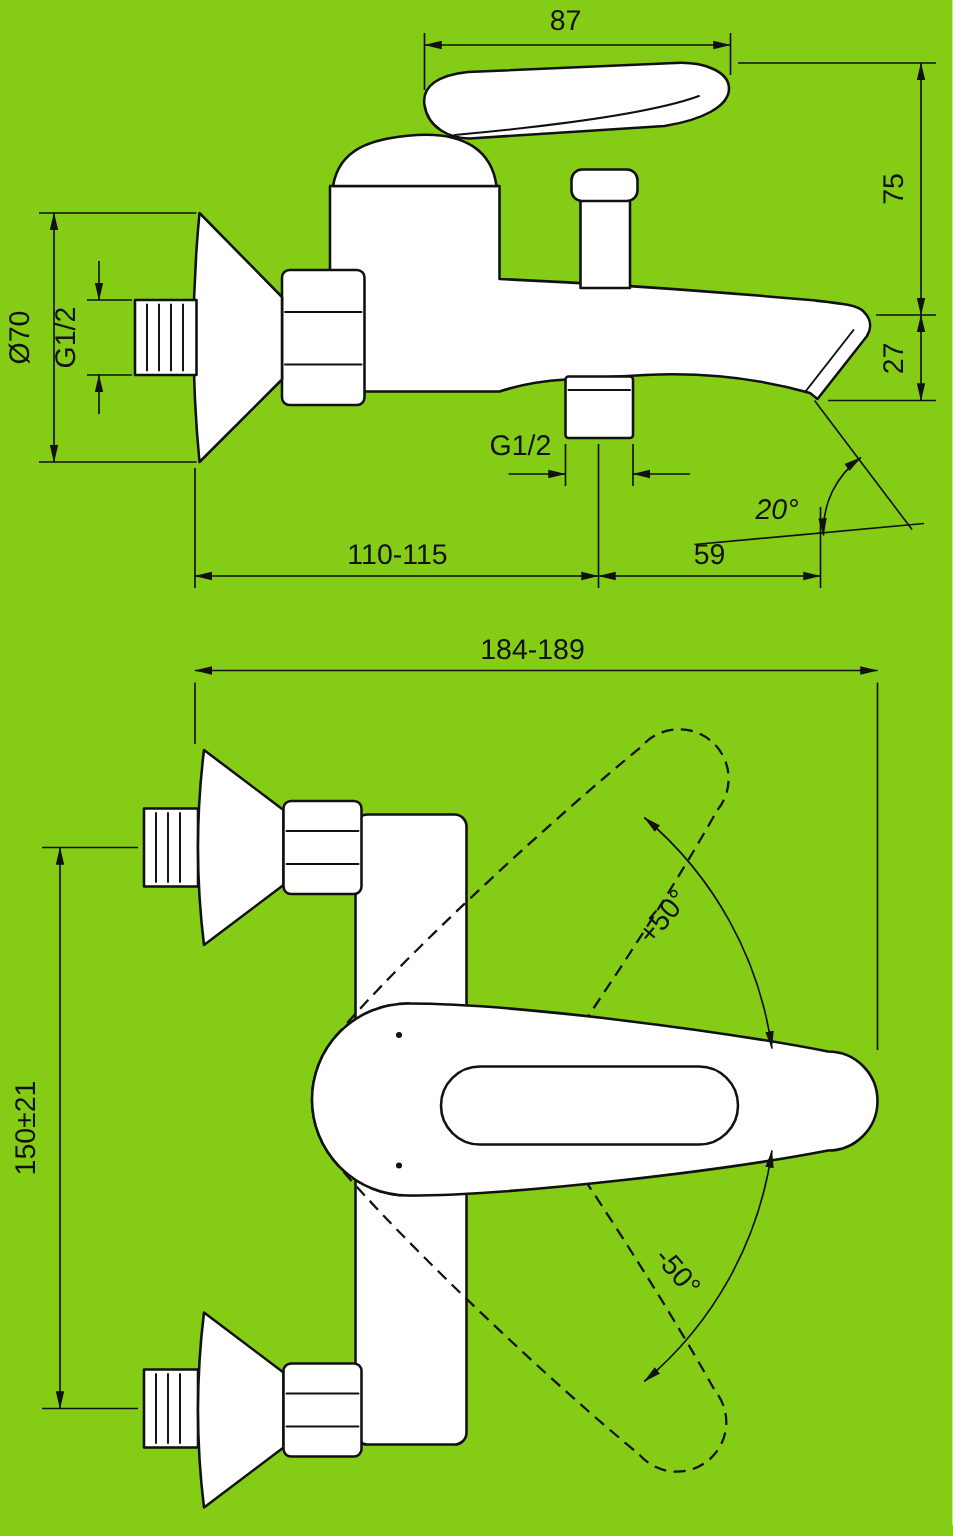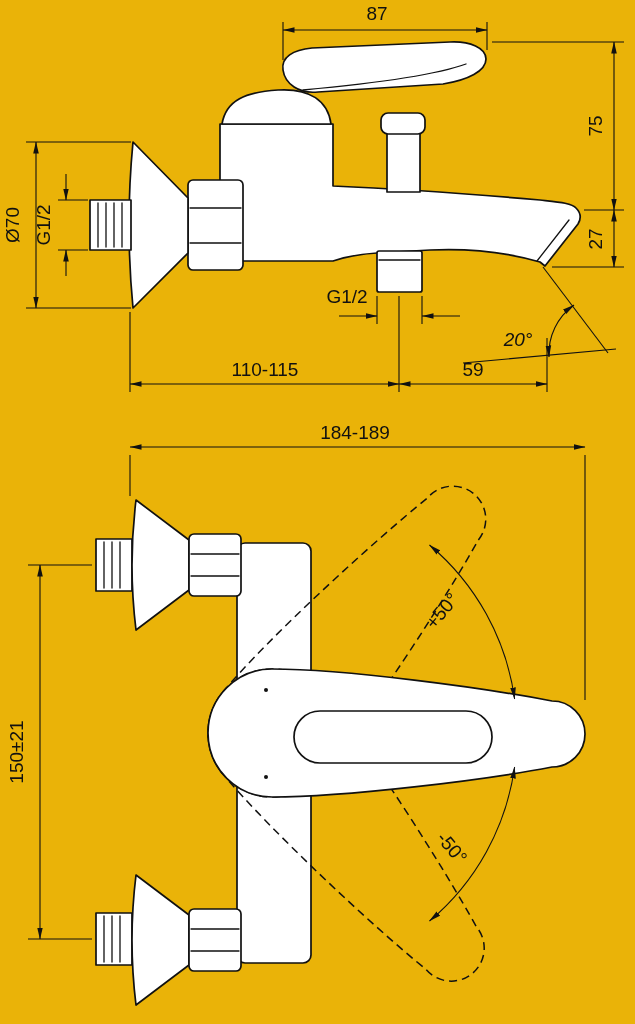--- a/index.html
+++ b/index.html
@@ -1,16 +1,16 @@
 <!DOCTYPE html>
 <html><head>
 <meta charset="utf-8">
 <style>
   html,body { margin:0; padding:0; background:#ffffff; }
-  .stage { position:relative; width:635px; height:1024px; background:#eab308; overflow:hidden; }
+  .stage { position:relative; width:635px; height:1024px; background:#84cc16; overflow:hidden; }
   svg { display:block; }
   svg text { fill:#111; font-family:"Liberation Sans", sans-serif; font-size:19px; }
   .part   { fill:#ffffff; stroke:#111; stroke-width:1.7; stroke-linejoin:round; stroke-linecap:round; }
   .detail { fill:none; stroke:#111; stroke-width:1.3; stroke-linecap:round; }
   .dim    { fill:none; stroke:#111; stroke-width:1.1; stroke-linecap:butt; }
   .ghost  { fill:none; stroke:#111; stroke-width:1.5; stroke-dasharray:8 5; stroke-linejoin:round; }
   .it     { font-style:italic; }
 </style>
 </head>
 <body>

